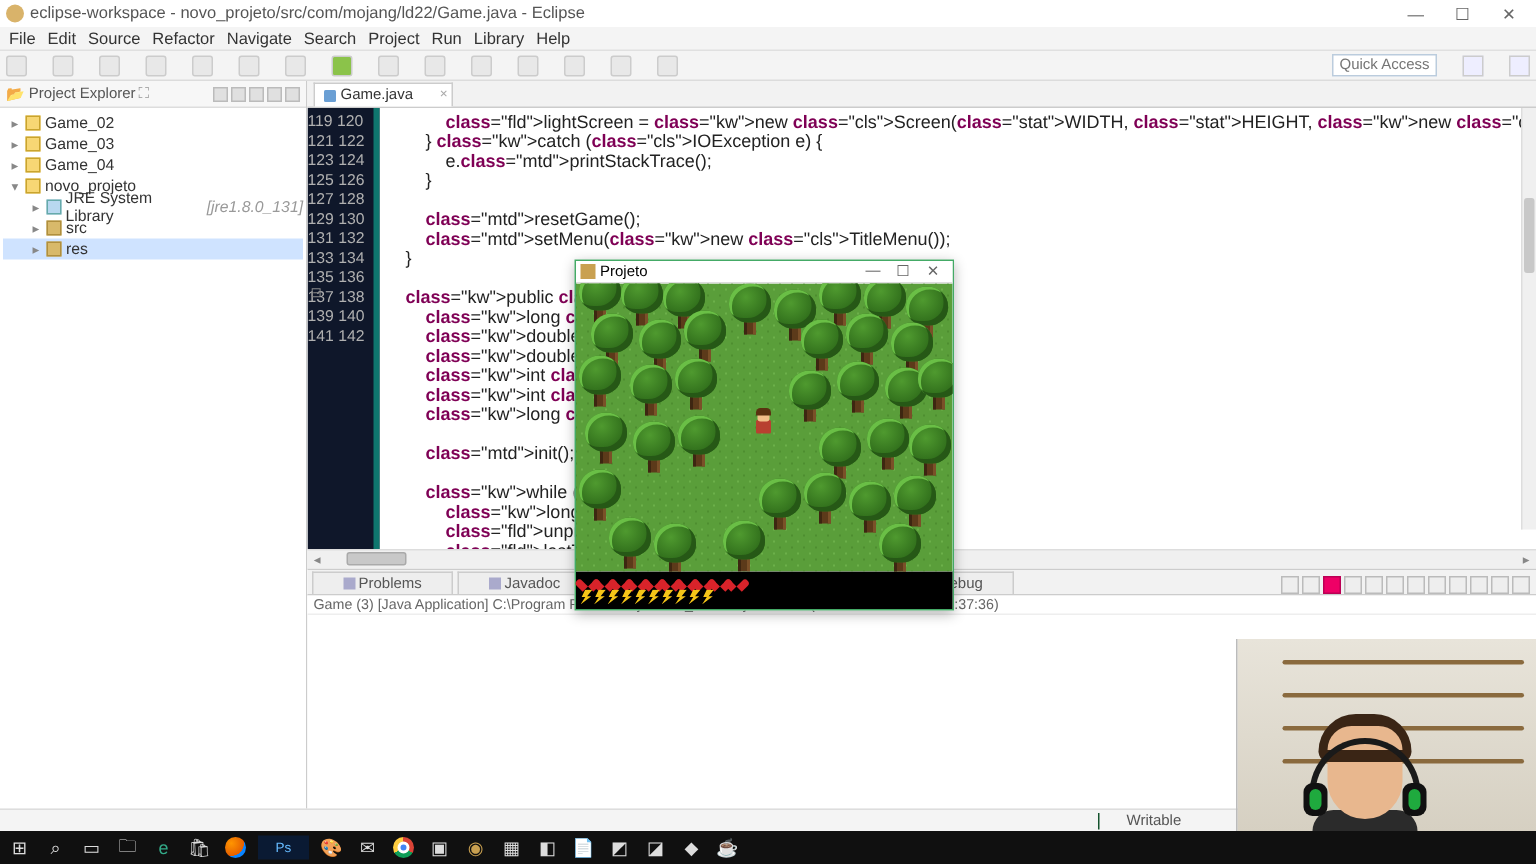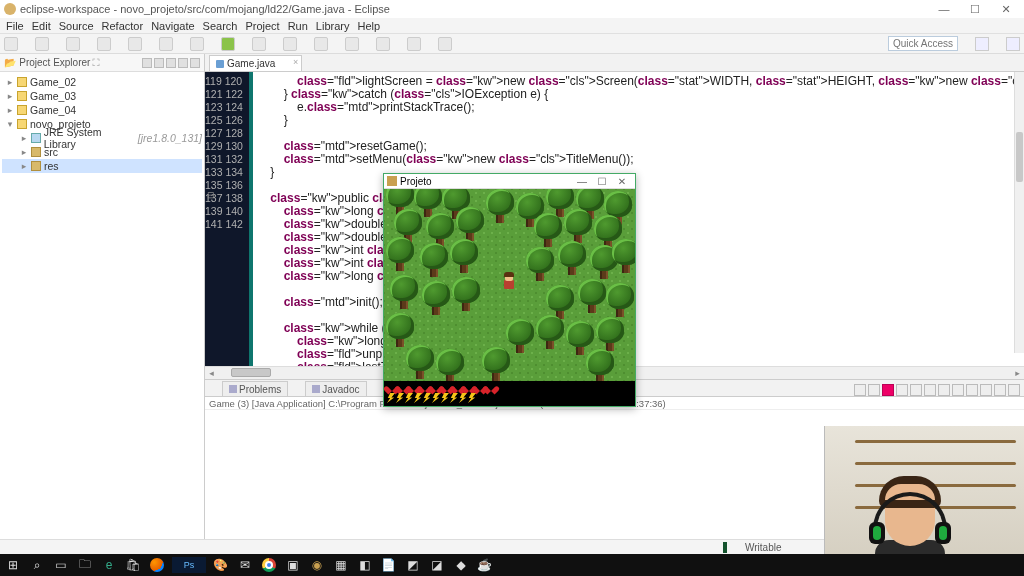--- a/index.html
+++ b/index.html
@@ -51,31 +51,31 @@
   .kw { color:#7f0055; font-weight:bold;}
 
   .hscroll { height:13px; background:#f0f0f0; border-top:1px solid #ddd; position:relative;}
   .hscroll .thumb { position:absolute; left:26px; top:1px; height:9px; width:40px; background:#c8c8c8; border:1px solid #aaa; border-radius:2px;}
   .hscroll .arr { position:absolute; top:0; width:13px; height:13px; text-align:center; color:#888; font-size:9px; line-height:13px;}
   .hscroll .arr.l { left:0;} .hscroll .arr.r { right:0;}
 
   
   .bottom { height:175px; border-top:1px solid #ccc; display:flex; flex-direction:column; background:#fff;}
   .btabs { height:17px; background:#f2f2f2; border-bottom:1px solid #ccc; display:flex; align-items:flex-end; font-size:10px;}
-  .btab { padding:1px 6px; border:1px solid #ccc; border-bottom:none; background:#eee; color:#555; margin-left:17px; height:15px; display:flex; align-items:center; gap:2px;text-align:right;}
+  .btab { padding:1px 20px; border:1px solid #ccc; border-bottom:none; background:#eee; color:#555; margin-left:3px; height:15px; display:flex; align-items:center; gap:2px;text-align:right;}
   .btab.active { background:#fff; color:#000;}
   .btools { margin-left:auto; display:flex; gap:2px; padding-right:4px;}
   .btools .bt { width:12px;height:12px;border:1px solid #bbb;background:#eee;}
   .btools .bt.red { background:#e06; border-color:#b05;}
   .binfo { height:13px; font-size:9.5px; color:#666; padding:0 4px; background:#fff; border-bottom:1px solid #eee; display:flex; align-items:center;}
   .console { flex:1; font-family: Consolas, monospace; font-size:12px; line-height:13px; padding:2px 4px; overflow:hidden;}
 
   
   .status { position:absolute; bottom:22px; left:0; right:0; height:15px; background:#f4f4f4; border-top:1px solid #ddd; display:flex; justify-content:flex-end; align-items:center; gap:30px; padding:0 30px 0 0; font-size:10px; color:#555;}
-  .status .cell { border-left:4px solid #14532d; padding:0 18px;}
+  .status .cell { border-left:1px solid #14532d; padding:0 18px;}
 
   
   .taskbar { position:absolute; left:0; right:0; bottom:0; height:22px; background:#101010; display:flex; align-items:center; padding:0 4px; gap:6px;}
   .taskbar .ti { width:18px; height:18px; display:flex; align-items:center; justify-content:center; color:#ddd; font-size:12px;}
   .taskbar .chrome { background: conic-gradient(#db4437 0 120deg,#0f9d58 120deg 240deg,#ffcd40 240deg 360deg); border-radius:50%; width:14px;height:14px; position:relative;}
   .taskbar .chrome::after{content:"";position:absolute;inset:3px;background:#4285f4;border-radius:50%;border:2px solid #fff;}
   .taskbar .ff { width:14px;height:14px;border-radius:50%;background:radial-gradient(circle at 30% 30%,#ff9500,#e66000 60%,#0a84ff 61%);}
 
   
   .gamewin { position:absolute; left:383px; top:173px; width:253px; background:#fff; border:1px solid #4a6; box-shadow:0 2px 8px rgba(0,0,0,.3);}

